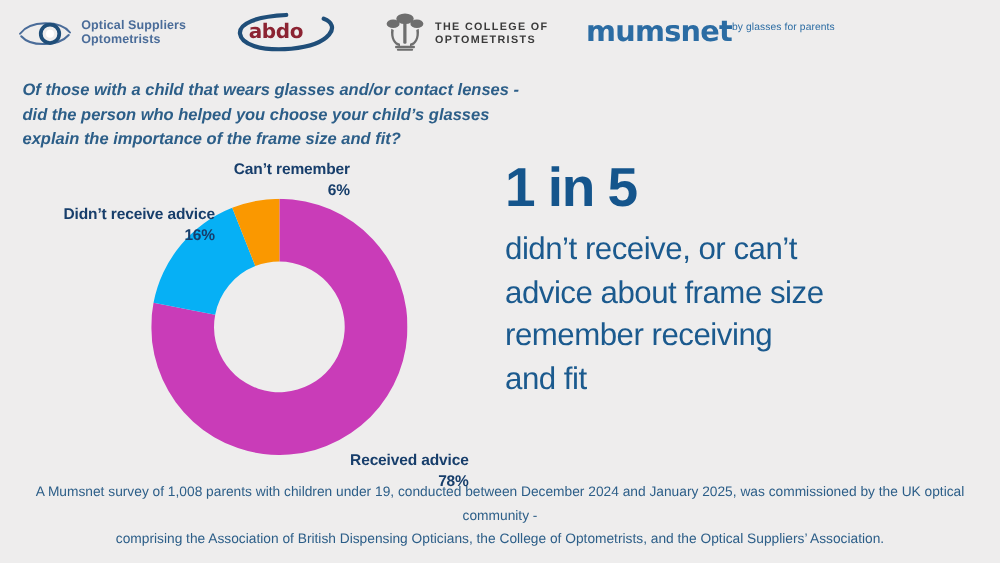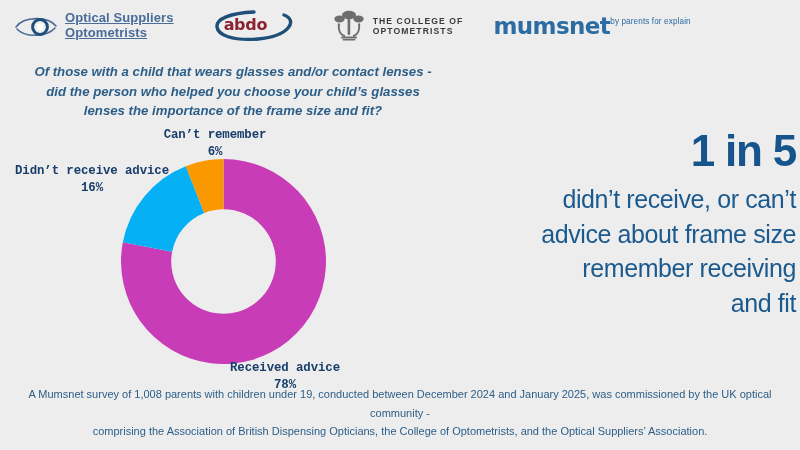--- a/index.html
+++ b/index.html
@@ -18,21 +18,21 @@
     position:absolute; left:0; top:0; width:800px; height:52px;
     display:flex; align-items:center; padding-left:14px; gap:0;
   }
   .logo { display:flex; align-items:center; }
 
   
   .osa { gap:7px; }
   .osa-mark { width:44px; height:26px; position:relative; }
   .osa-text { line-height:1.12; }
   .osa-text div {
-    font-size:13px; color:#4A6C99; font-weight:600; letter-spacing:.1px;text-decoration:underline;
+    font-size:10px; color:#4A6C99; font-weight:600; letter-spacing:.1px;
   }
 
   
   .abdo { margin-left:36px; }
   .abdo-wrap { position:relative; width:92px; height:36px; }
   .abdo-word {
     position:absolute; left:14px; top:7px;
     font-family:"DejaVu Sans", sans-serif;
     font-size:16px; font-weight:700; color:#8C2332; letter-spacing:-.3px;
   }
@@ -52,42 +52,41 @@
     font-size:23px; font-weight:700; color:#2B6CA3; letter-spacing:-.6px;
     line-height:1;
   }
   .mn-sub {
     font-size:8.2px; color:#2B6CA3; letter-spacing:.1px; margin-top:2px;
   }
 
   
   .question {
     position:absolute; left:18px; top:62px; width:430px;
-    text-align:center; font-style:italic; font-weight:600;
+    text-align:left; font-style:italic; font-weight:600;
     font-size:13.2px; line-height:1.48; color:#2C5E88;
   }
 
   
   .chart-area { position:absolute; left:0; top:110px; width:450px; height:300px; }
   .donut { position:absolute; left:121px; top:49px; }
 
   .label {
-    position:absolute; text-align:center; color:#173E6B;
+    position:absolute; text-align:right; color:#173E6B;
     font-weight:700; font-size:12.4px; line-height:1.35;
     letter-spacing:-.1px;
-    font-family:Liberation Mono, monospace;
   }
   .label .pct { display:block; }
   .lbl-cant { left:150px; top:17px; width:130px; }
   .lbl-didnt { left:12px; top:53px; width:160px; }
   .lbl-recv { left:195px; top:250px; width:180px; }
 
   
   .headline {
-    position:absolute; left:404px; top:126px; width:392px; text-align:right;
+    position:absolute; left:404px; top:126px; width:392px; text-align:left;
   }
   .big-stat {
     font-size:44px; font-weight:700; color:#15558C;
     letter-spacing:-1.2px; line-height:1.12;
   }
   .sub-stat {
     margin-top:7px;
     font-size:25px; font-weight:400; color:#1B5A8E;
     line-height:1.38; letter-spacing:-.4px;
   }
@@ -146,29 +145,29 @@
         </svg>
       </div>
       <div class="coo-text">
         <div>THE COLLEGE OF</div>
         <div>OPTOMETRISTS</div>
       </div>
     </div>
 
     <div class="logo mn">
       <div class="mn-main">mumsnet</div>
-      <div class="mn-sub">by parents for explain</div>
+      <div class="mn-sub">by glasses for parents</div>
     </div>
 
   </div>
 
   <div class="question">
     <div>Of those with a child that wears glasses and/or contact lenses -</div>
     <div>did the person who helped you choose your child’s glasses</div>
-    <div>lenses the importance of the frame size and fit?</div>
+    <div>explain the importance of the frame size and fit?</div>
   </div>
 
   <div class="chart-area">
 
     <svg class="donut" width="205" height="205" viewBox="0 0 205 205">
 
       <g id="donut-slices">
           <path d="M 102.5 0 A 102.5 102.5 0 1 1 1.8155568003094231 83.29341525496321 L 51.1509339681578 92.70464178003124 A 52.275 52.275 0 1 0 102.5 50.225 Z" fill="#C93CB8"></path>
           <path d="M 1.8155568003094231 83.29341525496321 A 102.5 102.5 0 0 1 64.76723334982051 7.197910196454231 L 83.25628900840847 53.895934200191654 A 52.275 52.275 0 0 0 51.1509339681578 92.70464178003124 Z" fill="#06B0F5"></path>
           <path d="M 64.76723334982051 7.197910196454231 A 102.5 102.5 0 0 1 102.49999999999999 0 L 102.49999999999999 50.225 A 52.275 52.275 0 0 0 83.25628900840847 53.895934200191654 Z" fill="#FA9800"></path>

